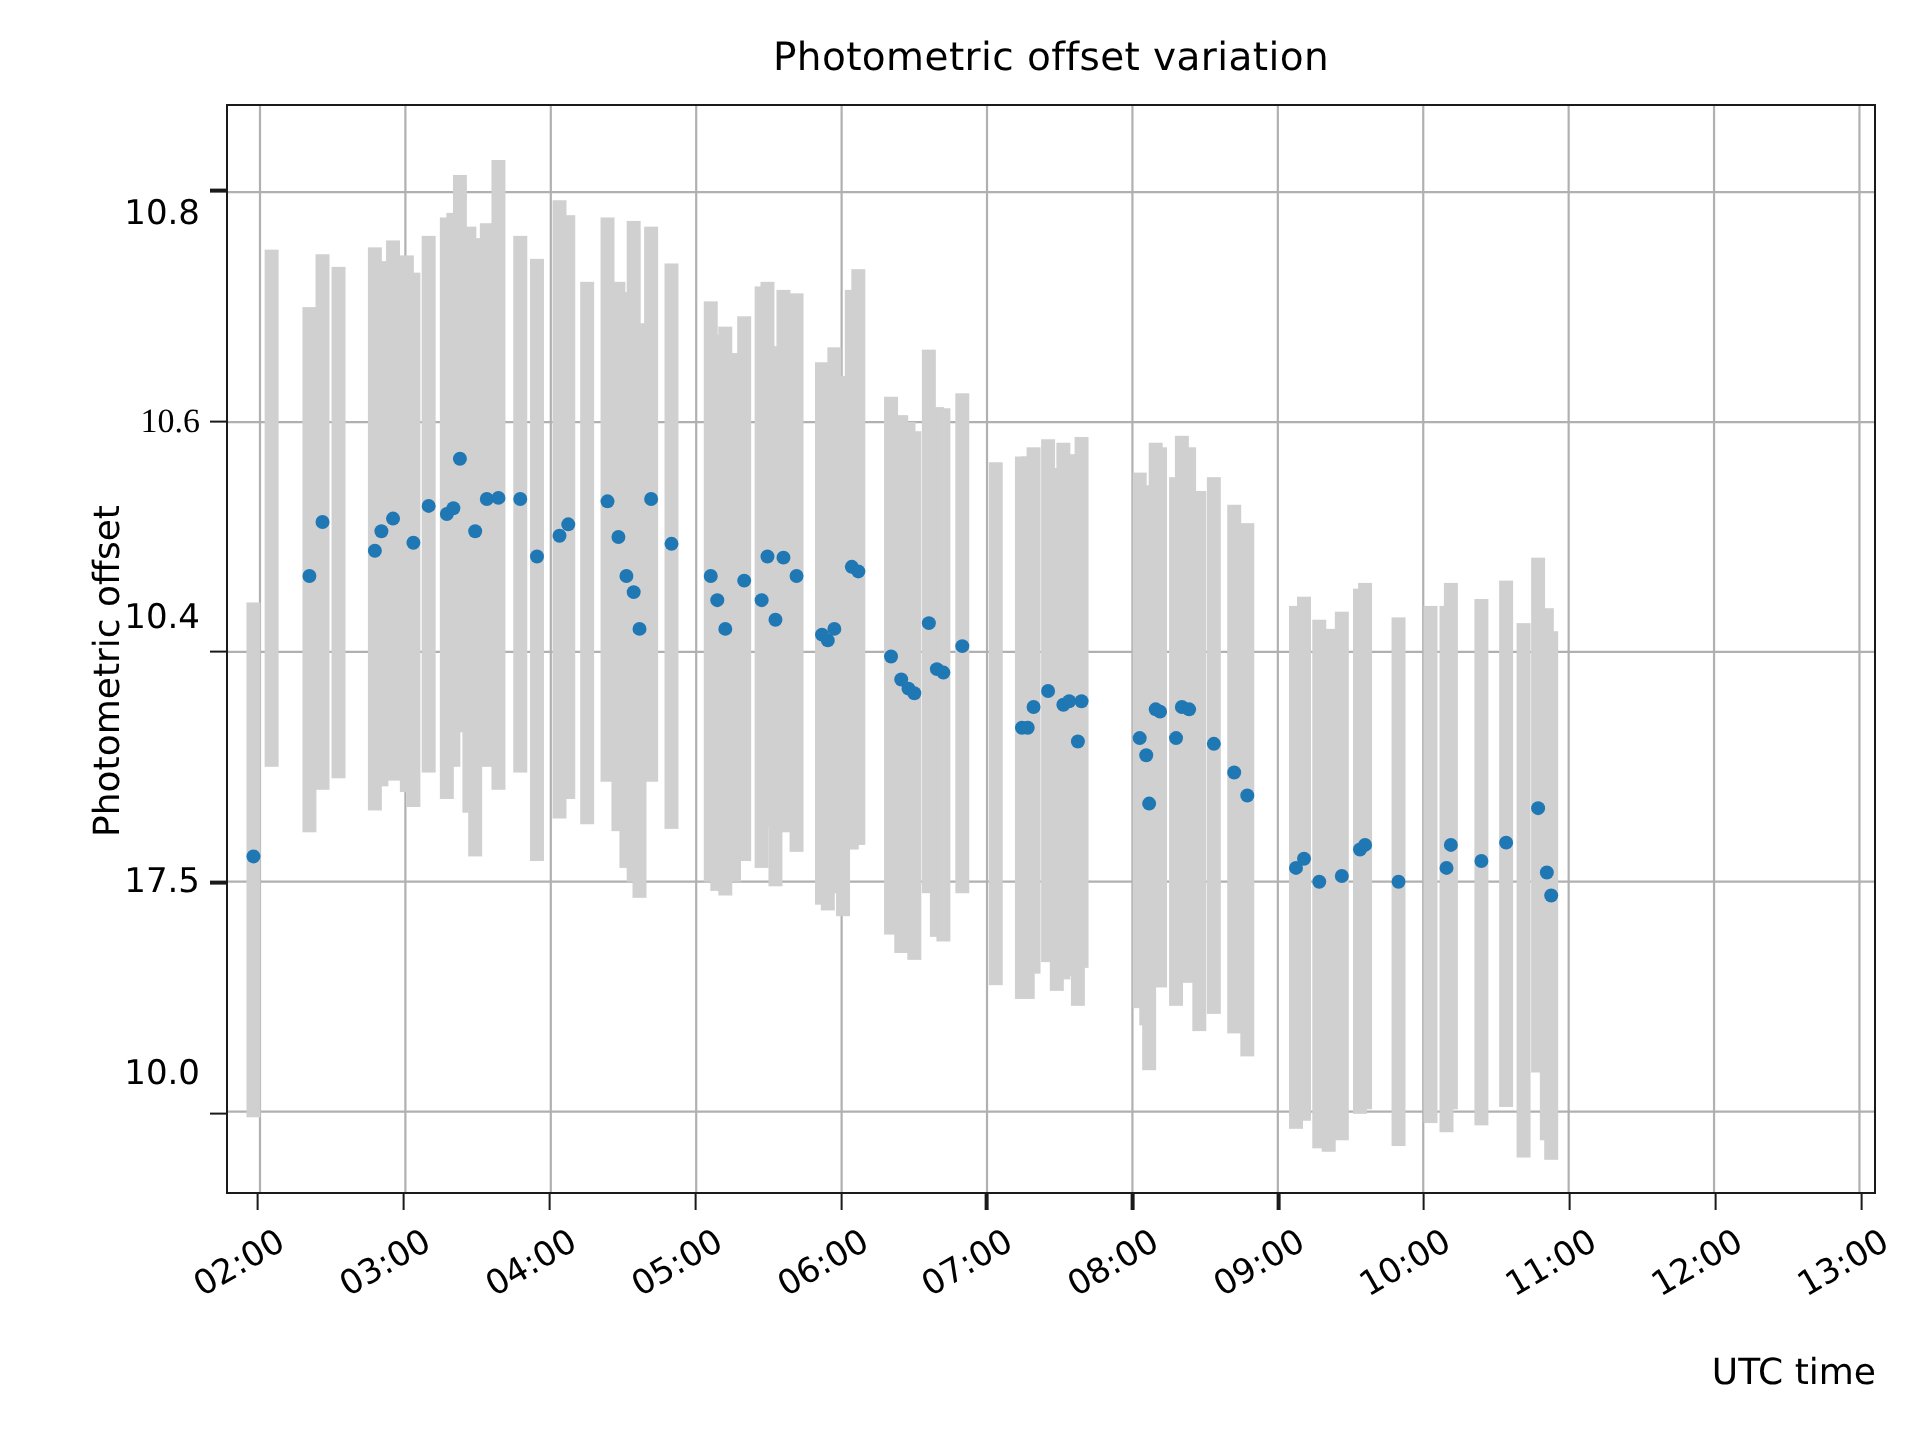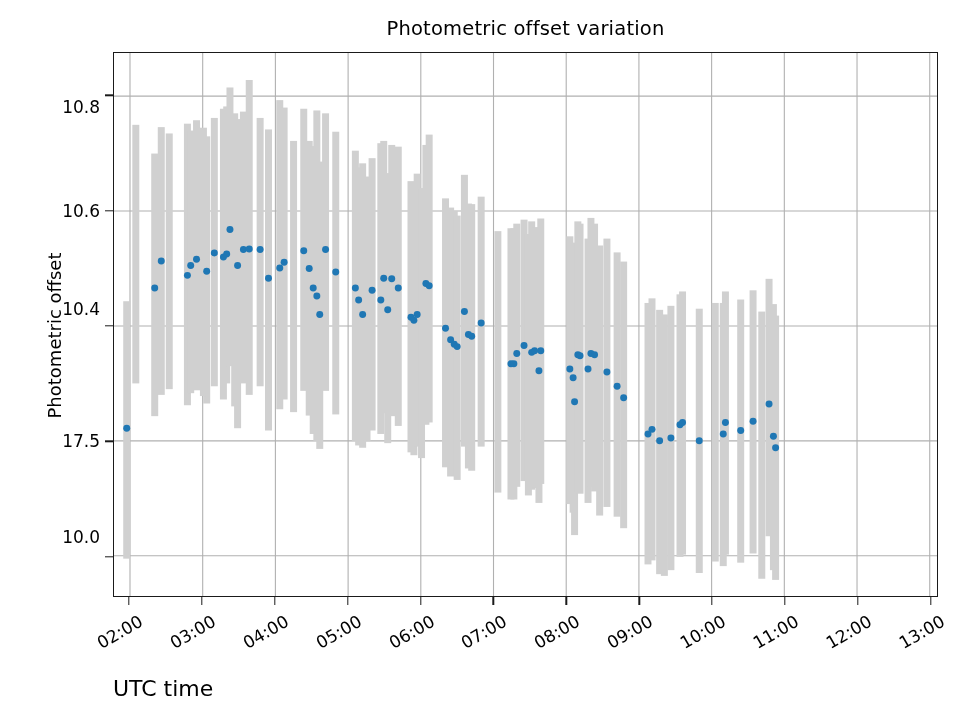--- a/index.html
+++ b/index.html
@@ -103,41 +103,41 @@
     color: #000;
     transform: rotate(-90deg);
     transform-origin: center center;
     white-space: nowrap;
   }
   #xlabel {
     position: absolute;
     left: 113px;
     top: 676px;
     width: 825px;
-    text-align: left;
-    font-size: 22px;
+    text-align: right;
+    font-size: 18px;
     color: #000;
     white-space: nowrap;
   }
 </style>
 </head>
 <body>
 
 <div id="figure">
 
   <div id="chart-title">Photometric offset variation</div>
 
   <div id="ylabel">Photometric offset</div>
   <div id="xlabel">UTC time</div>
 
   <div id="ytick-labels">
       <div class="ytick-label" style="top: 537px;">10.0</div>
       <div class="ytick-label" style="top: 441.286px;">17.5</div>
       <div class="ytick-label" style="top: 309px;">10.4</div>
-      <div class="ytick-label" style="top: 210.598px;">10.6</div>
+      <div class="ytick-label" style="top: 210.598px; font-family: Liberation Serif, serif;">10.6</div>
       <div class="ytick-label" style="top: 95.254px; margin-top: 12px;">10.8</div>
     </div>
   <div id="ytick-marks">
       <div class="ytick-mark" style="top: 556.63px;"></div>
       <div class="ytick-mark" style="top: 441.286px;"></div>
       <div class="ytick-mark" style="top: 325.942px;"></div>
       <div class="ytick-mark" style="top: 210.598px;"></div>
       <div class="ytick-mark" style="top: 95.254px;"></div>
     </div>
   <div id="xtick-marks">

